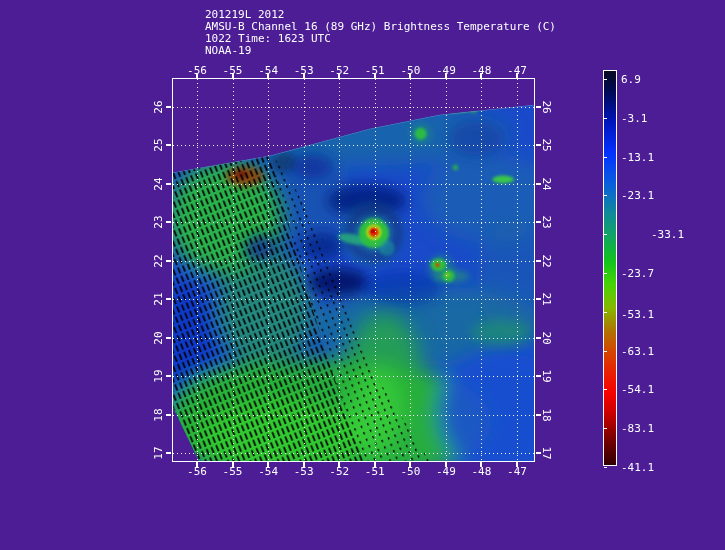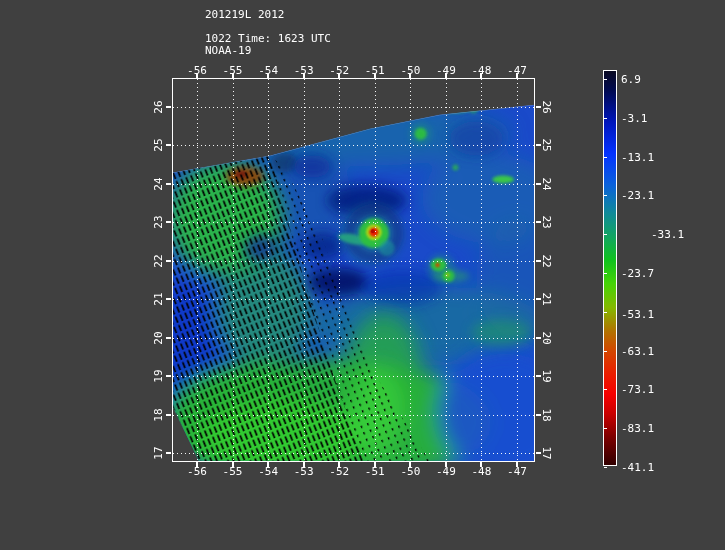--- a/index.html
+++ b/index.html
@@ -1,16 +1,16 @@
 <!DOCTYPE html>
 <html><head>
 <meta charset="utf-8">
 <style>
   html,body{margin:0;padding:0;background:#000;}
-  #stage{position:relative;width:725px;height:550px;background:#404040;overflow:hidden;
+  #stage{position:relative;width:725px;height:550px;background:#4c1d95;overflow:hidden;
          font-family:"DejaVu Sans Mono","Liberation Mono",monospace;}
   .t-line{position:absolute;color:#fff;font-size:11px;line-height:12px;white-space:pre;}
   #map-frame{position:absolute;left:172px;top:78px;width:363px;height:384px;
              border:1px solid #fff;box-sizing:border-box;}
   #map-svg{position:absolute;left:173px;top:79px;width:361px;height:382px;}
   .grid-v{position:absolute;width:1px;
           background:repeating-linear-gradient(180deg,rgba(255,255,255,.95) 0 1px,transparent 1px 4px);}
   .grid-h{position:absolute;height:1px;
           background:repeating-linear-gradient(90deg,rgba(255,255,255,.95) 0 1px,transparent 1px 4px);}
   .tick-v{position:absolute;width:2px;height:5px;background:#fff;}
@@ -27,20 +27,21 @@
   .cb-tick{position:absolute;width:3px;height:1px;background:#fff;}
   .cb-lab{position:absolute;color:#fff;font-size:11px;white-space:nowrap;
           transform:translateY(-50%);}
 </style>
 </head>
 <body>
 
 <div id="stage">
 
   <div class="t-line" style="left:205px;top:9px">201219L 2012</div>
+  <div class="t-line" style="left:205px;top:21px">AMSU-B Channel 16 (89 GHz) Brightness Temperature (C)</div>
   <div class="t-line" style="left:205px;top:33px">1022 Time: 1623 UTC</div>
   <div class="t-line" style="left:205px;top:45px">NOAA-19</div>
 
   <svg id="map-svg" viewBox="0 0 363 384" preserveAspectRatio="none">
     <defs>
       <clipPath id="swath">
         <polygon points="0,94 98,77 198,50 268,36 363,26 363,384 26,384 0,330"></polygon>
       </clipPath>
       <filter id="b10" x="-60%" y="-60%" width="220%" height="220%">
           <feGaussianBlur stdDeviation="10"></feGaussianBlur>
@@ -251,18 +252,18 @@
     <div class="cb-lab" style="left: 621px; top: 195.4px;">-23.1</div>
     <div class="cb-tick" style="left: 604px; top: 234.2px;"></div>
     <div class="cb-lab" style="left: 651px; top: 234.2px;">-33.1</div>
     <div class="cb-tick" style="left: 604px; top: 273px;"></div>
     <div class="cb-lab" style="left: 621px; top: 273px;">-23.7</div>
     <div class="cb-tick" style="left: 604px; top: 311.8px;"></div>
     <div class="cb-lab" style="left: 621px; top: 314px;">-53.1</div>
     <div class="cb-tick" style="left: 604px; top: 350.6px;"></div>
     <div class="cb-lab" style="left: 621px; top: 350.6px;">-63.1</div>
     <div class="cb-tick" style="left: 604px; top: 389.4px;"></div>
-    <div class="cb-lab" style="left: 621px; top: 389.4px;">-73.1</div>
+    <div class="cb-lab" style="left: 621px; top: 389.4px;">-54.1</div>
     <div class="cb-tick" style="left: 604px; top: 428.2px;"></div>
     <div class="cb-lab" style="left: 621px; top: 428.2px;">-83.1</div>
     <div class="cb-tick" style="left: 604px; top: 467px;"></div>
     <div class="cb-lab" style="left: 621px; top: 467px;">-41.1</div>
   </div>
 
 </body></html>

